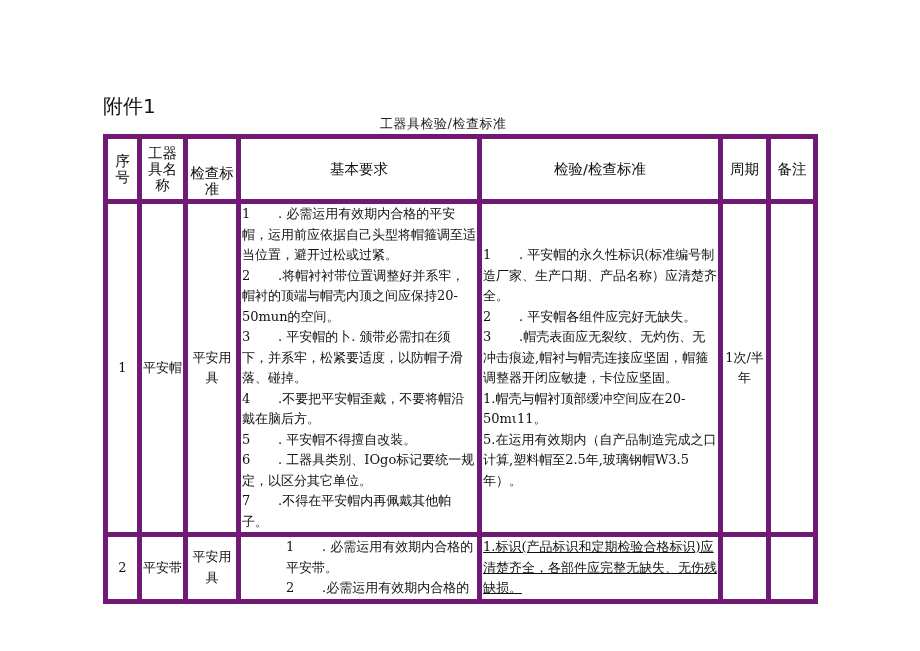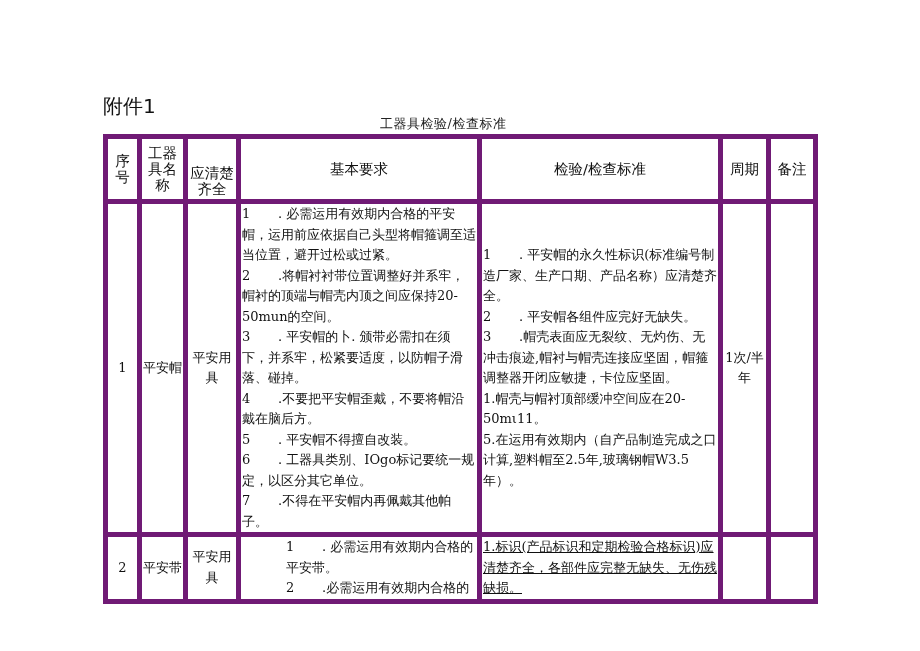--- a/index.html
+++ b/index.html
@@ -34,21 +34,21 @@
     <col style="width:53px">
     <col style="width:241px">
     <col style="width:241px">
     <col style="width:48px">
     <col style="width:47px">
   </colgroup>
   <thead>
     <tr>
       <th>序号</th>
       <th>工器具名称</th>
-      <th style="vertical-align:bottom;padding-bottom:2px;">应清楚齐全</th>
+      <th style="vertical-align:bottom;padding-bottom:2px;">检查标准</th>
       <th>基本要求</th>
       <th>检验/检查标准</th>
       <th style="text-align:center;">周期</th>
       <th>备注</th>
     </tr>
   </thead>
   <tbody>
     <tr class="row1">
       <td class="c-center">1</td>
       <td class="c-center">平安帽</td>

